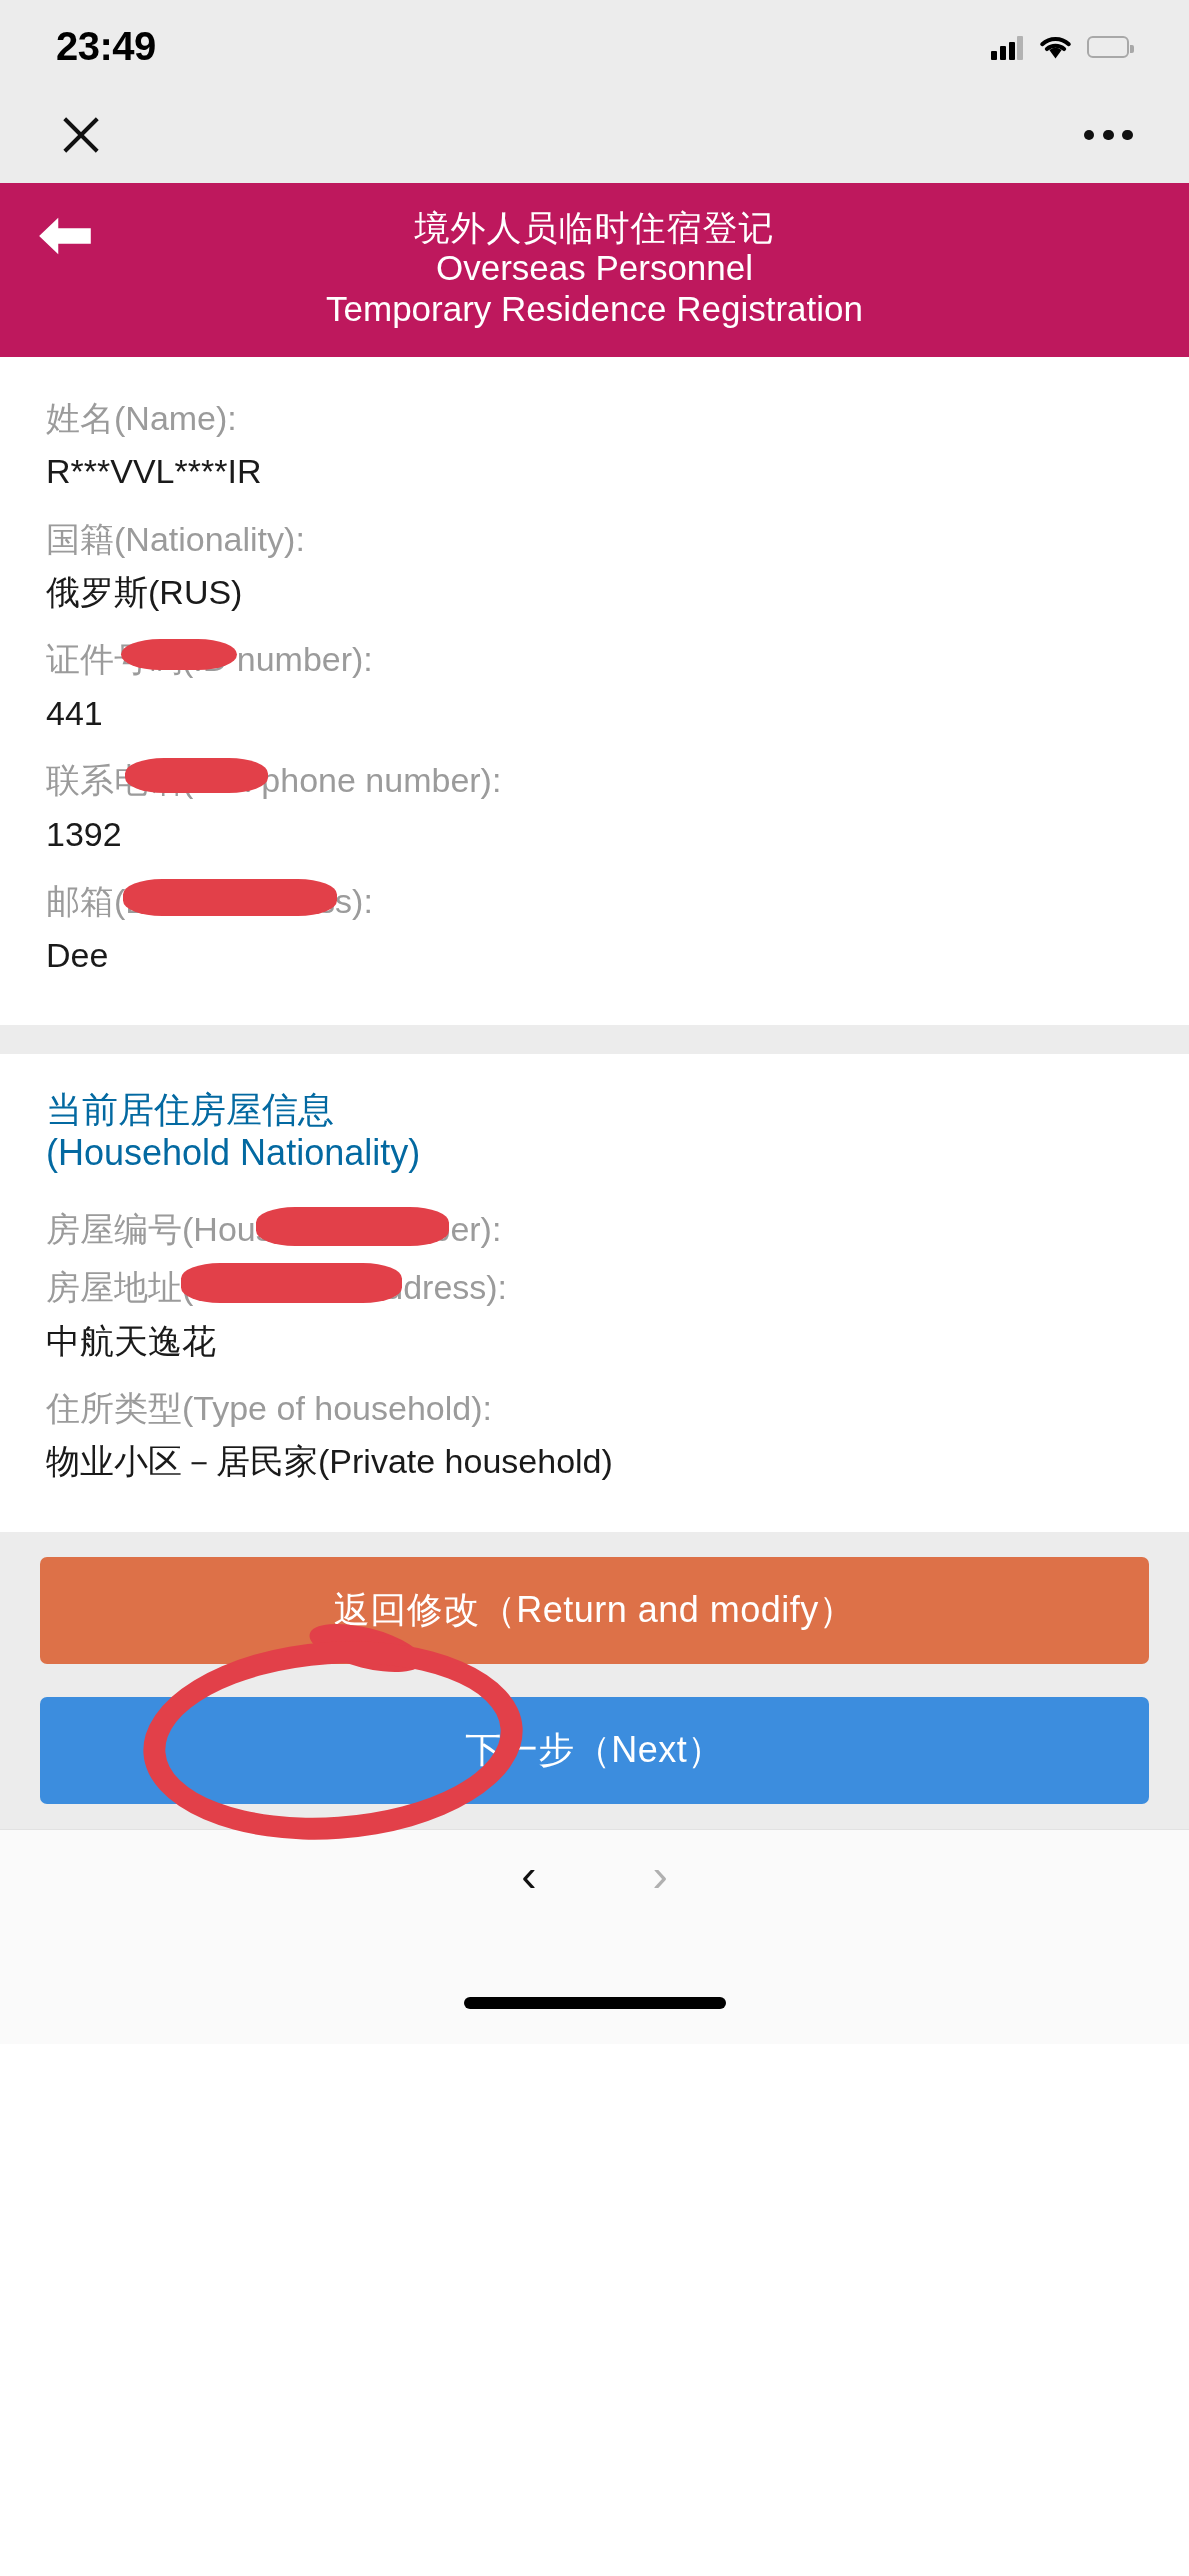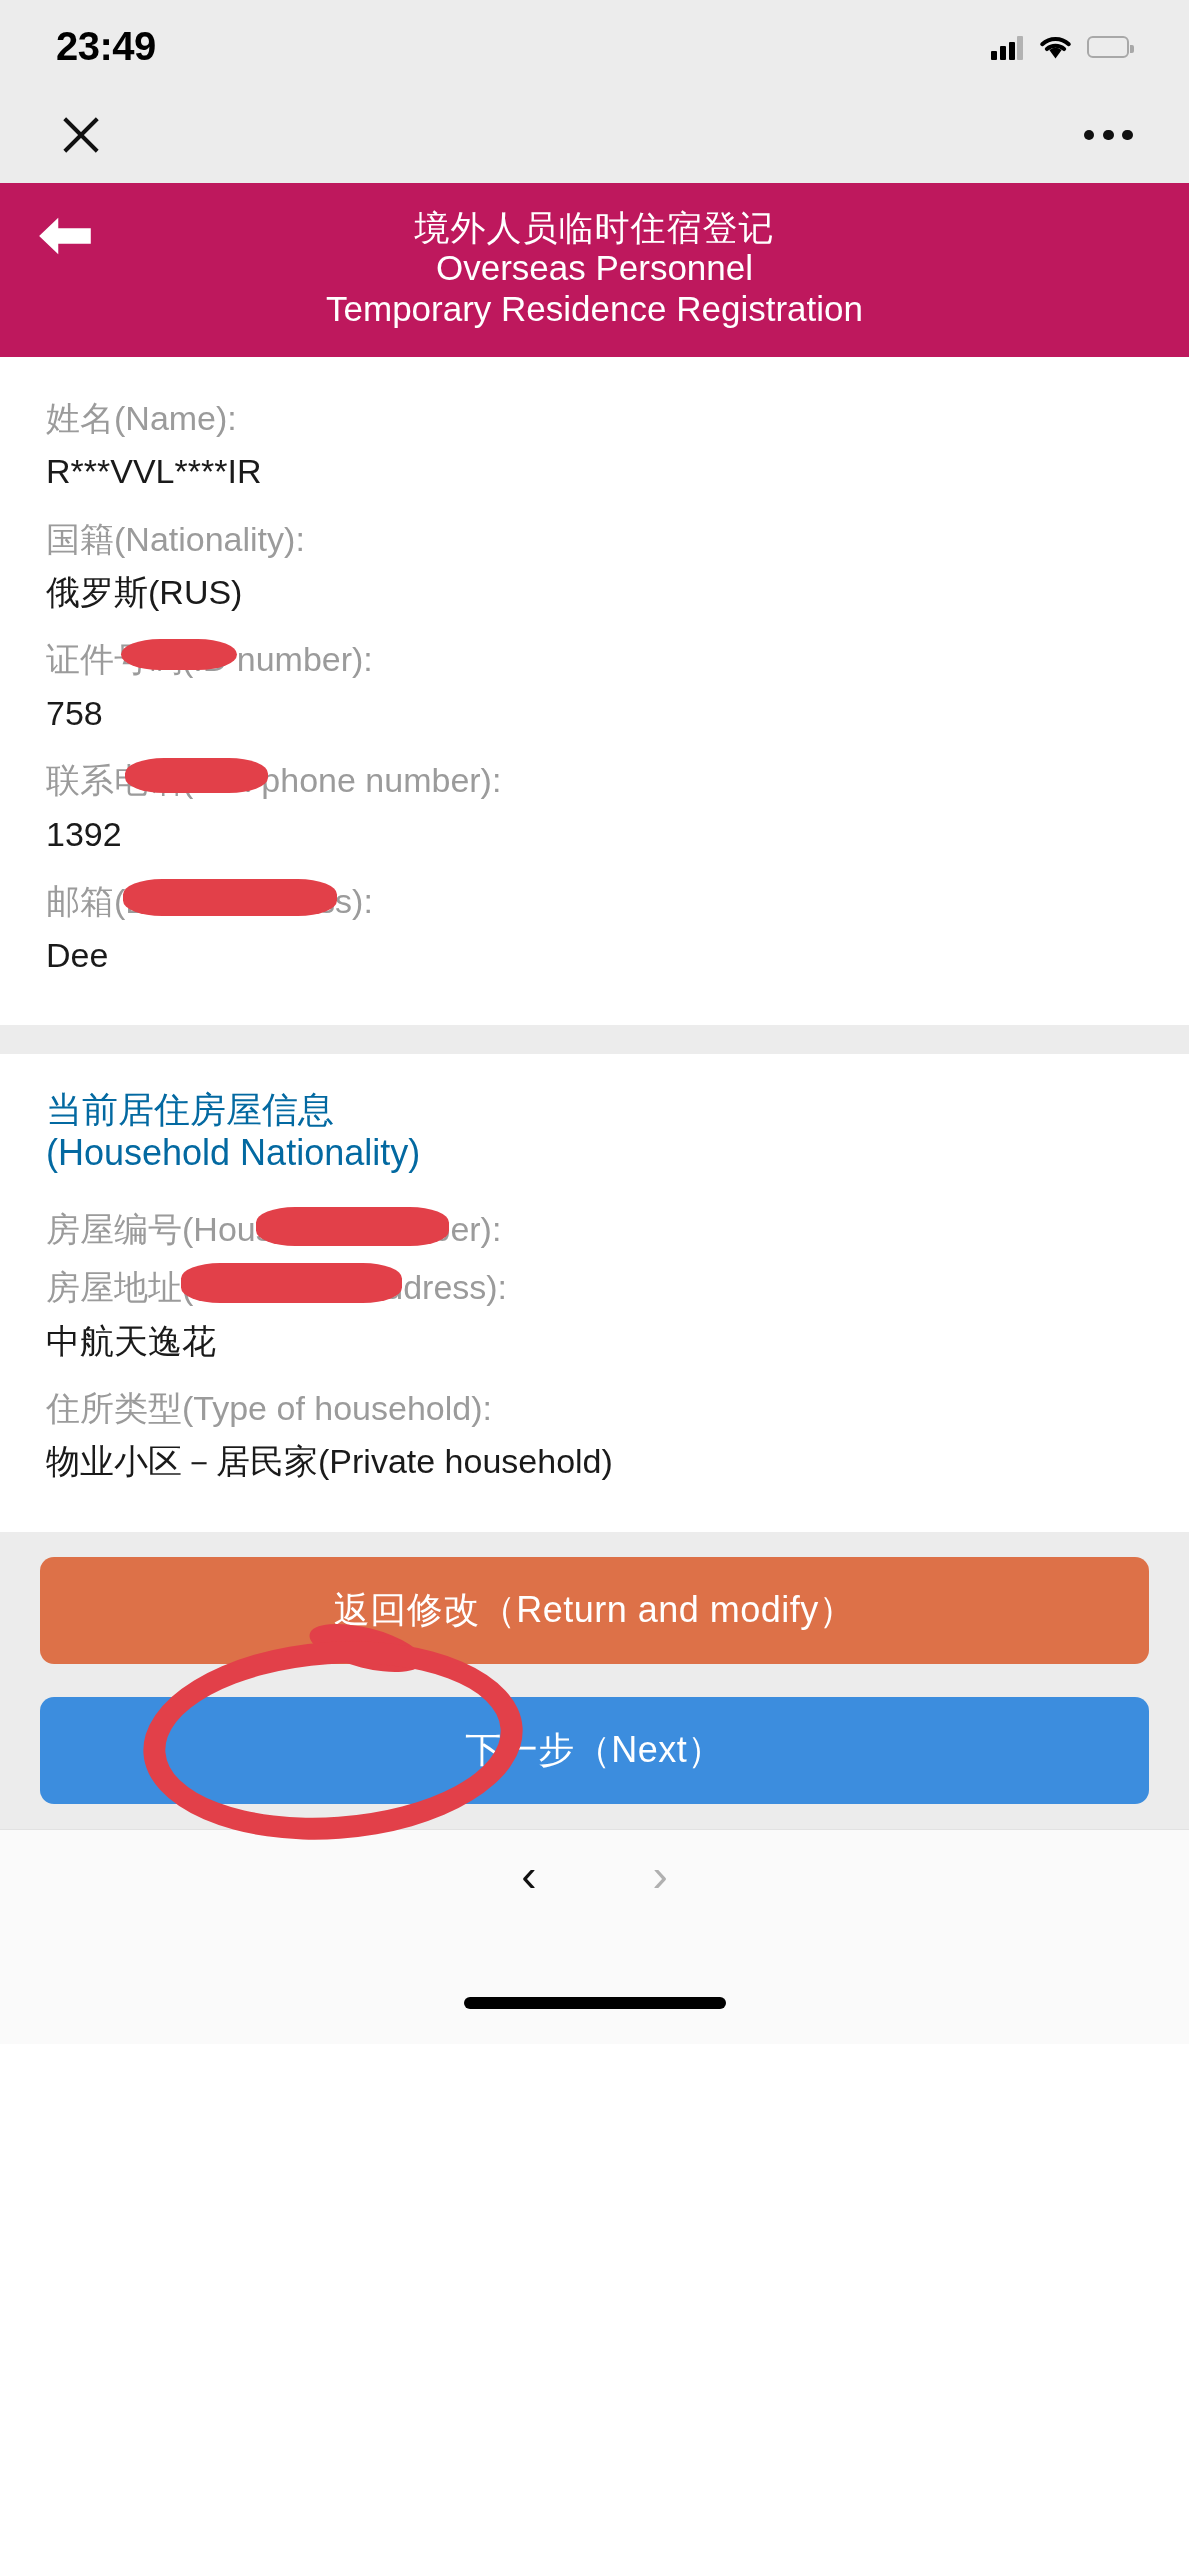--- a/index.html
+++ b/index.html
@@ -168,21 +168,21 @@
   
   .button-area {
     background: #ececec;
     padding: 25px 40px 25px 40px;
     position: relative;
   }
   .btn {
     display: block;
     width: 100%;
     border: 0;
-    border-radius: 14px;
+    border-radius: 7px;
     color: #ffffff;
     font-size: 36px;
     font-family: "Liberation Sans", sans-serif;
     padding: 29px 0;
     text-align: center;
     cursor: pointer;
     letter-spacing: 0.5px;
   }
   .btn-return { background: #dd7148; margin-bottom: 33px; }
   .btn-next   { background: #3c8dde; }
@@ -298,21 +298,21 @@
     <div class="field-value">R***VVL****IR</div>
   </div>
 
   <div class="field">
     <div class="field-label">国籍(Nationality):</div>
     <div class="field-value">俄罗斯(RUS)</div>
   </div>
 
   <div class="field">
     <div class="field-label">证件号码(ID number):</div>
-    <div class="field-value">758</div>
+    <div class="field-value">441</div>
     <span class="redact" style="left:75px; top:5.8px; width:116px; height:31px;"></span>
   </div>
 
   <div class="field">
     <div class="field-label">联系电话(Cell phone number):</div>
     <div class="field-value">1392</div>
     <span class="redact" style="left:79px; top:3.9px; width:143px; height:35px;"></span>
   </div>
 
   <div class="field">

